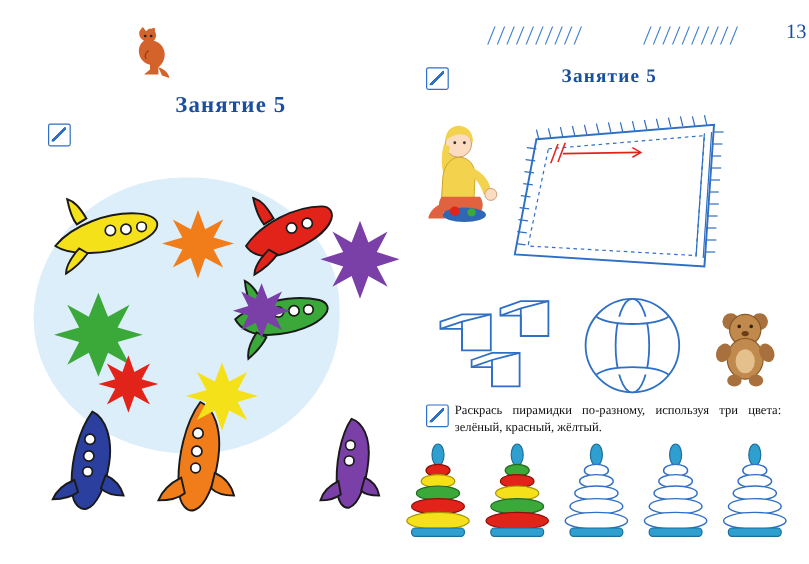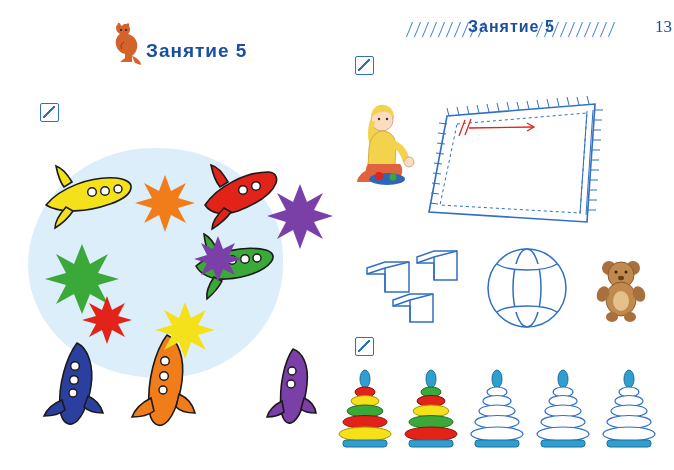--- a/index.html
+++ b/index.html
@@ -9,24 +9,25 @@
     font-family:"Liberation Sans", sans-serif;
     overflow:hidden;
     position:relative;
   }
   .page{position:absolute;top:0;left:0;width:674px;height:470px;}
   .left{position:absolute;left:0;top:0;width:337px;height:470px;}
   .right{position:absolute;left:337px;top:0;width:337px;height:470px;}
 
   
   .title{
-    font-family:Liberation Sans, sans-serif;
+    font-family:Liberation Serif, serif;
     font-weight:bold;
     color:#1a4fa0;
     letter-spacing:1px;
+    margin-top:37px;
   }
   .left-title{
     position:absolute;left:146px;top:40px;font-size:19px;
   }
   
   .hatch{position:absolute;top:22px;height:15px;}
   .hatch i{
     display:block;position:absolute;top:0;width:1px;height:15px;
     background:#3f7fd0;transform:skewX(-22deg);
   }
@@ -301,20 +302,21 @@
           <ellipse cx="275" cy="317" rx="6" ry="5" fill="#a8703c"></ellipse>
           <ellipse cx="293" cy="317" rx="6" ry="5" fill="#a8703c"></ellipse>
           <circle cx="279" cy="272" r="1.5" fill="#3a2310"></circle>
           <circle cx="289" cy="272" r="1.5" fill="#3a2310"></circle>
           <ellipse cx="284" cy="278" rx="3" ry="2.2" fill="#6b3d16"></ellipse>
         </g>
       </svg>
     </div>
 
     <div class="pencil-box" style="left:18px;top:337px;"></div>
+    <div class="task-text" style="left:42px;top:336px;width:272px;">Раскрась пирамидки по-разному, используя три цвета: зелёный, красный, жёлтый.</div>
 
     <div class="layer">
       <svg width="337" height="470" viewBox="0 0 337 470">
 
         <g>
           <ellipse cx="28" cy="379" rx="5" ry="9" fill="#2f9fd0" stroke="#1b6f9b" stroke-width="1"></ellipse>
           <ellipse cx="28" cy="392" rx="10" ry="5" fill="#e2231a" stroke="#8a1009" stroke-width="1"></ellipse>
           <ellipse cx="28" cy="401" rx="14" ry="5.5" fill="#f5e11a" stroke="#a89300" stroke-width="1"></ellipse>
           <ellipse cx="28" cy="411" rx="18" ry="6" fill="#3aa93a" stroke="#1f6b1f" stroke-width="1"></ellipse>
           <ellipse cx="28" cy="422" rx="22" ry="6.5" fill="#e2231a" stroke="#8a1009" stroke-width="1"></ellipse>

